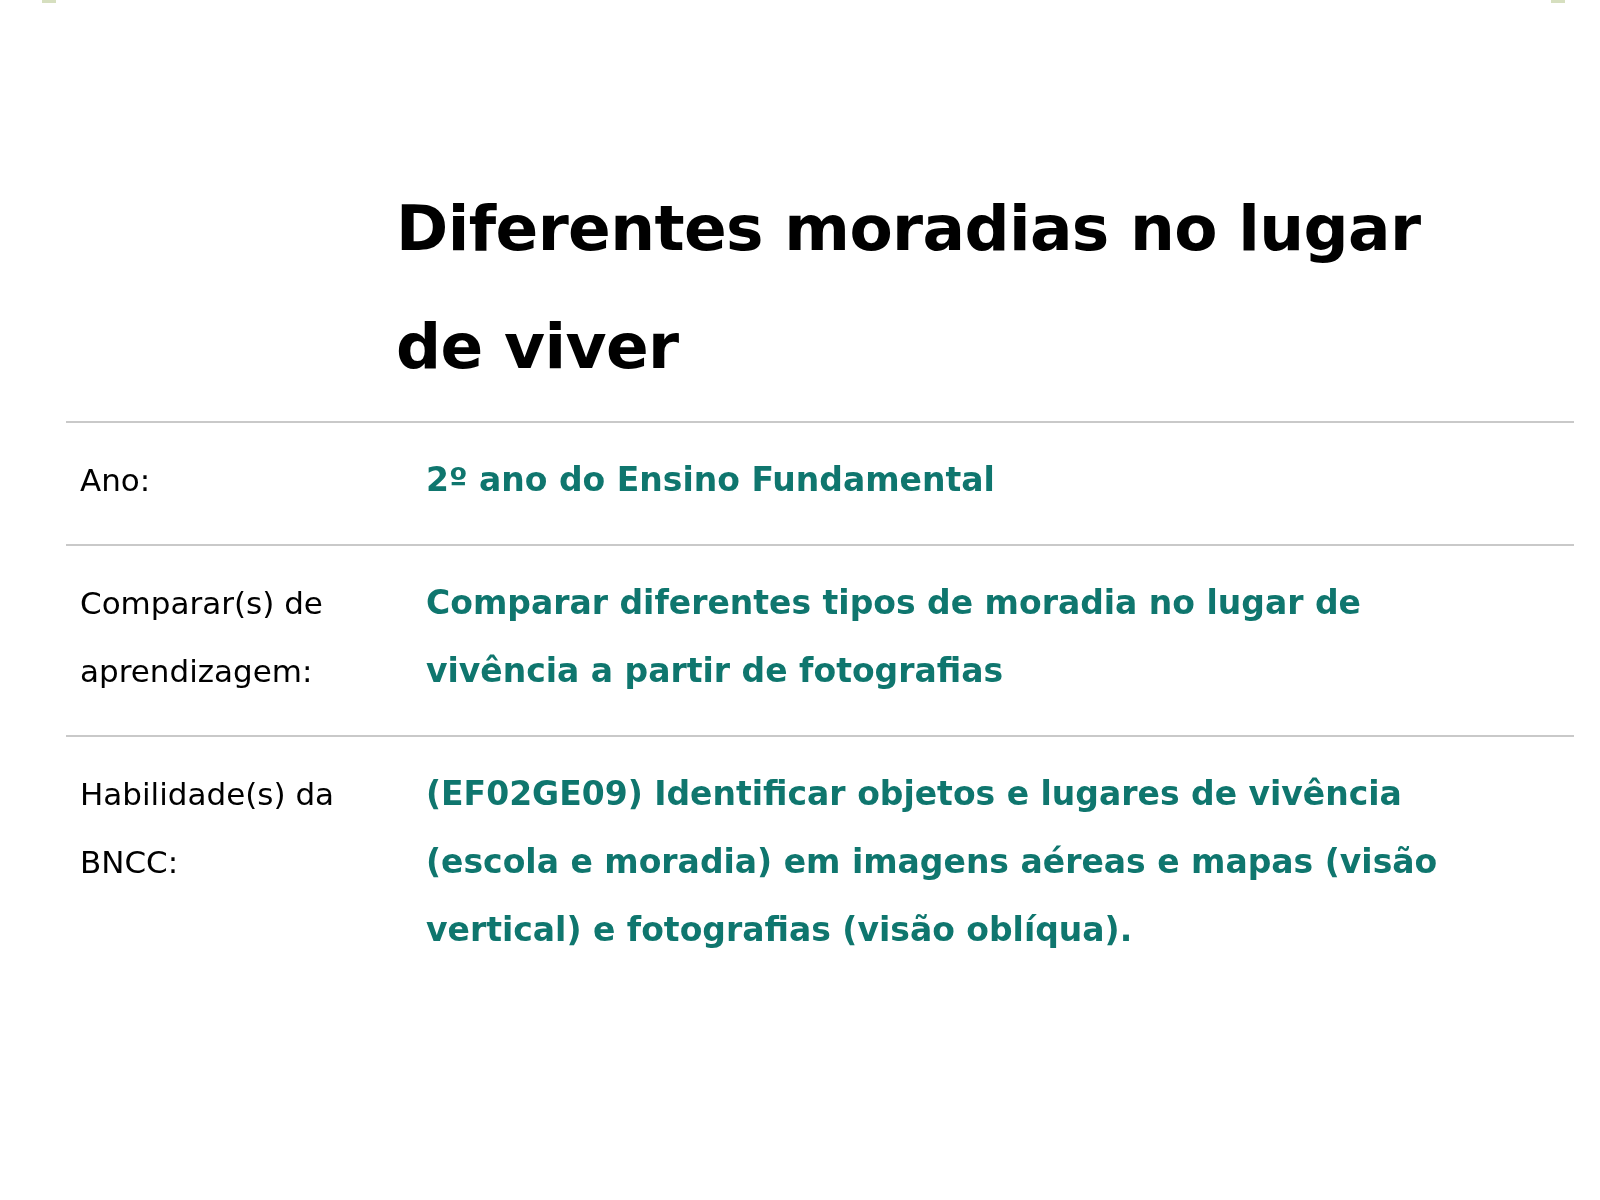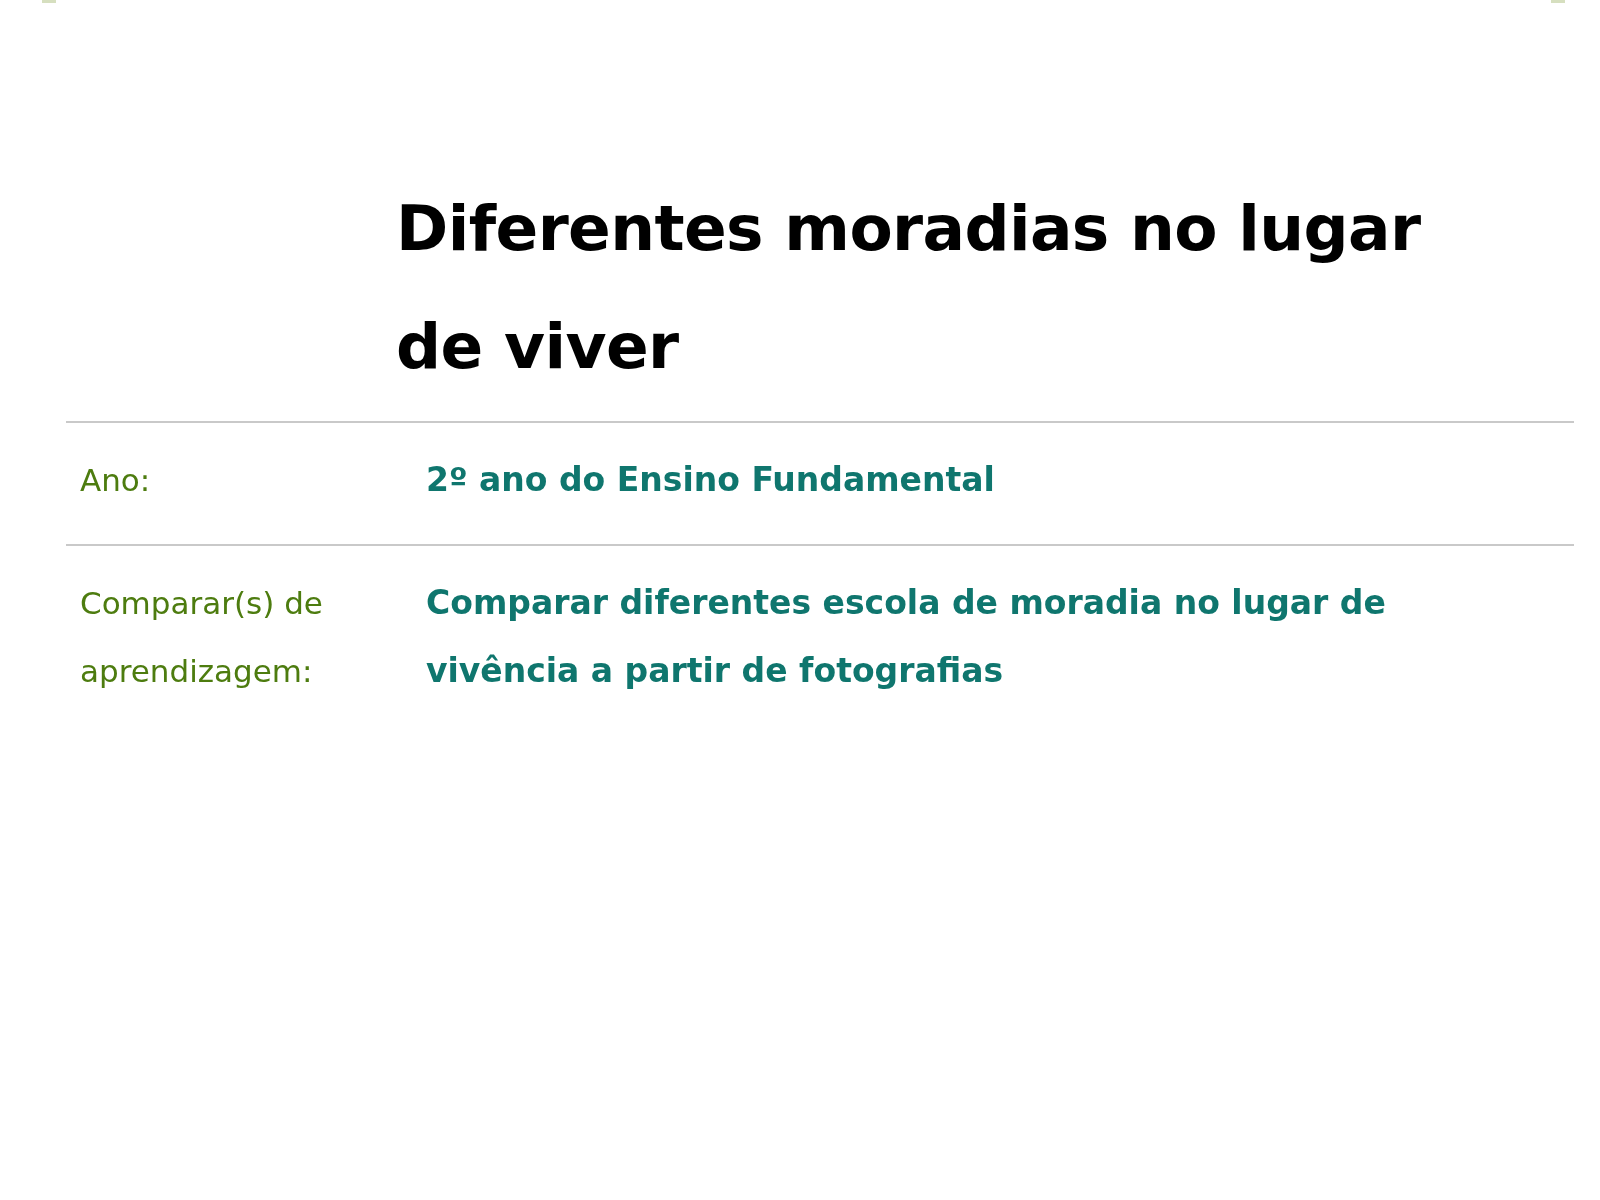--- a/index.html
+++ b/index.html
@@ -68,21 +68,21 @@
     padding: 0;
     vertical-align: top;
     background: #ffffff;
   }
   .info-table td.label-cell {
     width: 332px;
     padding: 23px 14px 30px 14px;
     font-size: 31px;
     line-height: 68px;
     font-weight: 400;
-    color: #4d7c0f;
+    color: #000000;
     font-family: "DejaVu Sans", "Liberation Sans", sans-serif;
   }
   .info-table td.value-cell {
     padding: 23px 90px 30px 0;
     font-size: 33px;
     line-height: 68px;
     font-weight: 700;
     color: #0f766e;
     font-family: "DejaVu Sans", "Liberation Sans", sans-serif;
   }
@@ -100,18 +100,22 @@
   <h1 class="lesson-title">Diferentes moradias no lugar de viver</h1>
 
   <table class="info-table">
     <tbody>
       <tr class="row-year">
         <td class="label-cell">Ano:</td>
         <td class="value-cell">2º ano do Ensino Fundamental</td>
       </tr>
       <tr class="row-objective">
         <td class="label-cell">Comparar(s) de aprendizagem:</td>
-        <td class="value-cell">Comparar diferentes escola de moradia no lugar de vivência a partir de fotografias</td>
+        <td class="value-cell">Comparar diferentes tipos de moradia no lugar de vivência a partir de fotografias</td>
+      </tr>
+      <tr class="row-bncc">
+        <td class="label-cell">Habilidade(s) da BNCC:</td>
+        <td class="value-cell">(EF02GE09) Identificar objetos e lugares de vivência (escola e moradia) em imagens aéreas e mapas (visão vertical) e fotografias (visão oblíqua).</td>
       </tr>
     </tbody>
   </table>
 
 </div>
 
 </body></html>

